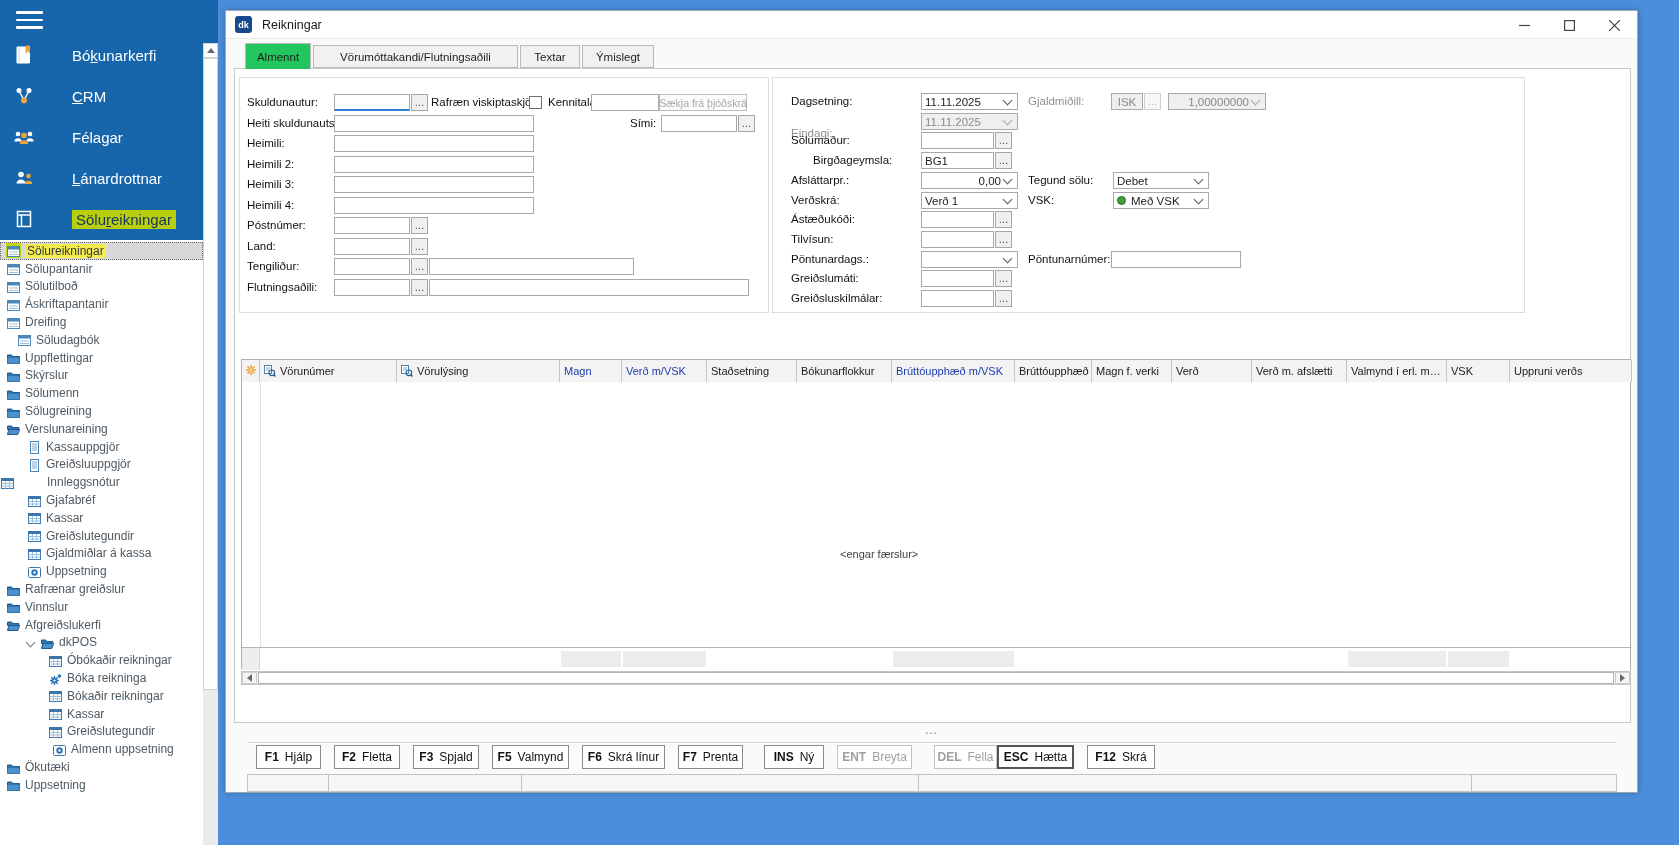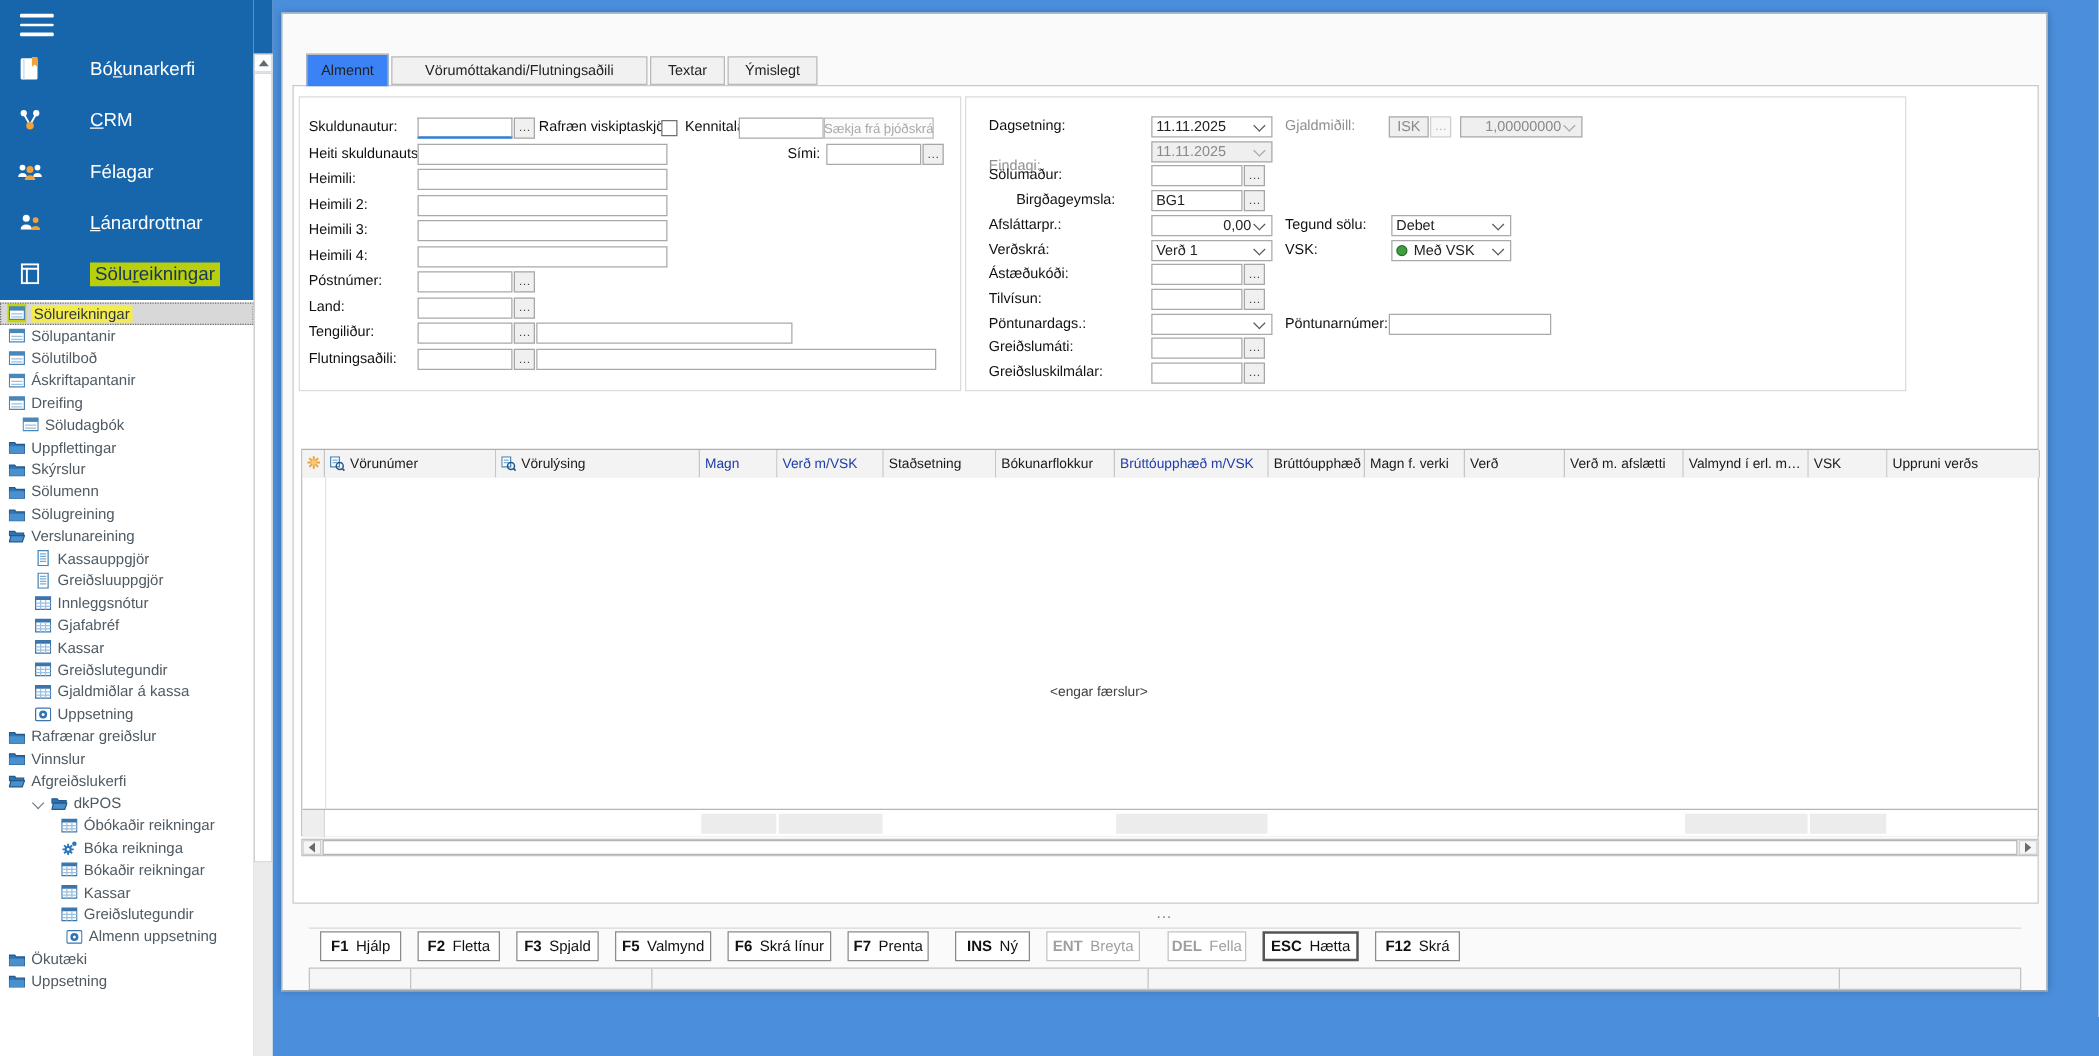--- a/index.html
+++ b/index.html
@@ -42,21 +42,21 @@
   .titlebar { position:absolute; left:0; top:0; width:100%; height:28px; background:#ffffff;
               border-bottom:1px solid #ececec; display:flex; align-items:center; }
   .app-logo { width:17px; height:17px; background:#17498c; color:#fff; border-radius:3px; font-size:9px; font-weight:bold;
               display:flex; align-items:center; justify-content:center; margin-left:9px; flex:none; }
   .win-title { font-size:12.5px; color:#1a1a1a; margin-left:10px; }
   .win-controls { position:absolute; right:0; top:0; height:28px; display:flex; }
   .win-btn { width:45px; height:28px; display:flex; align-items:center; justify-content:center; cursor:pointer; }
 
   .tab { position:absolute; height:23px; top:34px; background:#f1f1f1; border:1px solid #b9b9b9;
          display:flex; align-items:center; padding:0 10px; font-size:11.5px; color:#222; cursor:pointer; white-space:nowrap; }
-  .tab.active { top:32px; height:26px; background:#3b82f6; border-bottom:none; z-index:3; }
+  .tab.active { top:32px; height:26px; background:#22c55e; border-bottom:none; z-index:3; }
 
   .content-panel { position:absolute; left:8px; top:57px; width:1397px; height:655px; background:#fff;
                    border:1px solid #c9c9c9; }
   .groupbox { position:absolute; border:1px solid #dcdcdc; background:transparent; }
   .gb-left { left:13px; top:66px; width:530px; height:236px; }
   .gb-right { left:546px; top:66px; width:753px; height:236px; }
 
   .flabel { position:absolute; font-size:11.5px; color:#111; white-space:nowrap; }
   .flabel.dis { color:#8f8f8f; }
   .inp { position:absolute; height:17px; background:#fff; border:1px solid #a9a9a9; font-size:11.5px; color:#222;
@@ -304,21 +304,21 @@
             <span class="ticon"><svg width="13" height="13" viewBox="0 0 13 13">
                 <rect x="2.5" y="0.5" width="8" height="12" fill="#fff" stroke="#4a86b8"></rect>
                 <line x1="4" y1="3" x2="9" y2="3" stroke="#7aa9cf"></line>
                 <line x1="4" y1="5" x2="9" y2="5" stroke="#7aa9cf"></line>
                 <line x1="4" y1="7" x2="9" y2="7" stroke="#7aa9cf"></line>
                 <line x1="4" y1="9" x2="9" y2="9" stroke="#7aa9cf"></line>
               </svg></span>
           </span>
           <span class="tlabel">Greiðsluuppgjör</span>
         </div>
-        <div class="tree-row" style="top: 473.4px; height: 17.8px; padding-left: 27px;">
+        <div class="tree-row" style="top: 473.4px; height: 17.8px;  gap: 28px;">
           <span class="iconwrap">
             <span class="ticon"><svg width="13" height="13" viewBox="0 0 13 13">
                 <rect x="0.5" y="1.5" width="12" height="10" fill="#fff" stroke="#3a76ad"></rect>
                 <rect x="0.5" y="1.5" width="12" height="2.5" fill="#3a76ad"></rect>
                 <line x1="4.5" y1="4" x2="4.5" y2="11.5" stroke="#9cc0dd"></line>
                 <line x1="8.5" y1="4" x2="8.5" y2="11.5" stroke="#9cc0dd"></line>
                 <line x1="0.5" y1="6.5" x2="12.5" y2="6.5" stroke="#9cc0dd"></line>
                 <line x1="0.5" y1="9" x2="12.5" y2="9" stroke="#9cc0dd"></line>
               </svg></span>
           </span>
@@ -525,20 +525,42 @@
   <div class="side-scrollbar">
     <div class="blue-cap"></div>
     <div class="sb-btn" style="top:43px;">
       <span class="tri-up"></span>
     </div>
     <div class="sb-thumb"></div>
     <div class="sb-track-rest"></div>
   </div>
 
   <div class="window">
+    <div class="titlebar">
+      <span class="app-logo">dk</span>
+      <span class="win-title">Reikningar</span>
+      <div class="win-controls">
+        <span class="win-btn">
+          <svg width="11" height="11">
+              <line x1="0" y1="5.5" x2="11" y2="5.5" stroke="#444" stroke-width="1.2"></line>
+            </svg>
+        </span>
+        <span class="win-btn">
+          <svg width="11" height="11">
+              <rect x="0.6" y="0.6" width="9.8" height="9.8" fill="none" stroke="#444" stroke-width="1.2"></rect>
+            </svg>
+        </span>
+        <span class="win-btn">
+          <svg width="11" height="11">
+              <line x1="0" y1="0" x2="11" y2="11" stroke="#444" stroke-width="1.2"></line>
+              <line x1="11" y1="0" x2="0" y2="11" stroke="#444" stroke-width="1.2"></line>
+            </svg>
+        </span>
+      </div>
+    </div>
 
     <div id="tabs"></div>
     <div class="content-panel"></div>
     <div class="groupbox gb-left"></div>
     <div class="groupbox gb-right"></div>
 
     <div id="form-left"></div>
 
     <div class="flabel" style="left:205px; top:85px;">Rafræn viskiptaskjöl</div>
     <div class="checkbox" style="left:303px; top:85px;"></div>
@@ -711,21 +733,21 @@
           <span class="lbl">Ný</span>
         </div>
         <div class="abtn disabled" style="width: 75px; margin-left: 13px;">
           <span class="key">ENT</span>
           <span class="lbl">Breyta</span>
         </div>
         <div class="abtn disabled" style="width: 63px; margin-left: 22px;">
           <span class="key">DEL</span>
           <span class="lbl">Fella</span>
         </div>
-        <div class="abtn primary" style="width: 77px; margin-left: 13px;">
+        <div class="abtn primary" style="width: 77px; ">
           <span class="key">ESC</span>
           <span class="lbl">Hætta</span>
         </div>
         <div class="abtn" style="width: 68px; margin-left: 13px;">
           <span class="key">F12</span>
           <span class="lbl">Skrá</span>
         </div>
       </div>
     <div class="statusbar" id="statusbar">
         <div class="status-seg" style="width: 81px;"></div>

